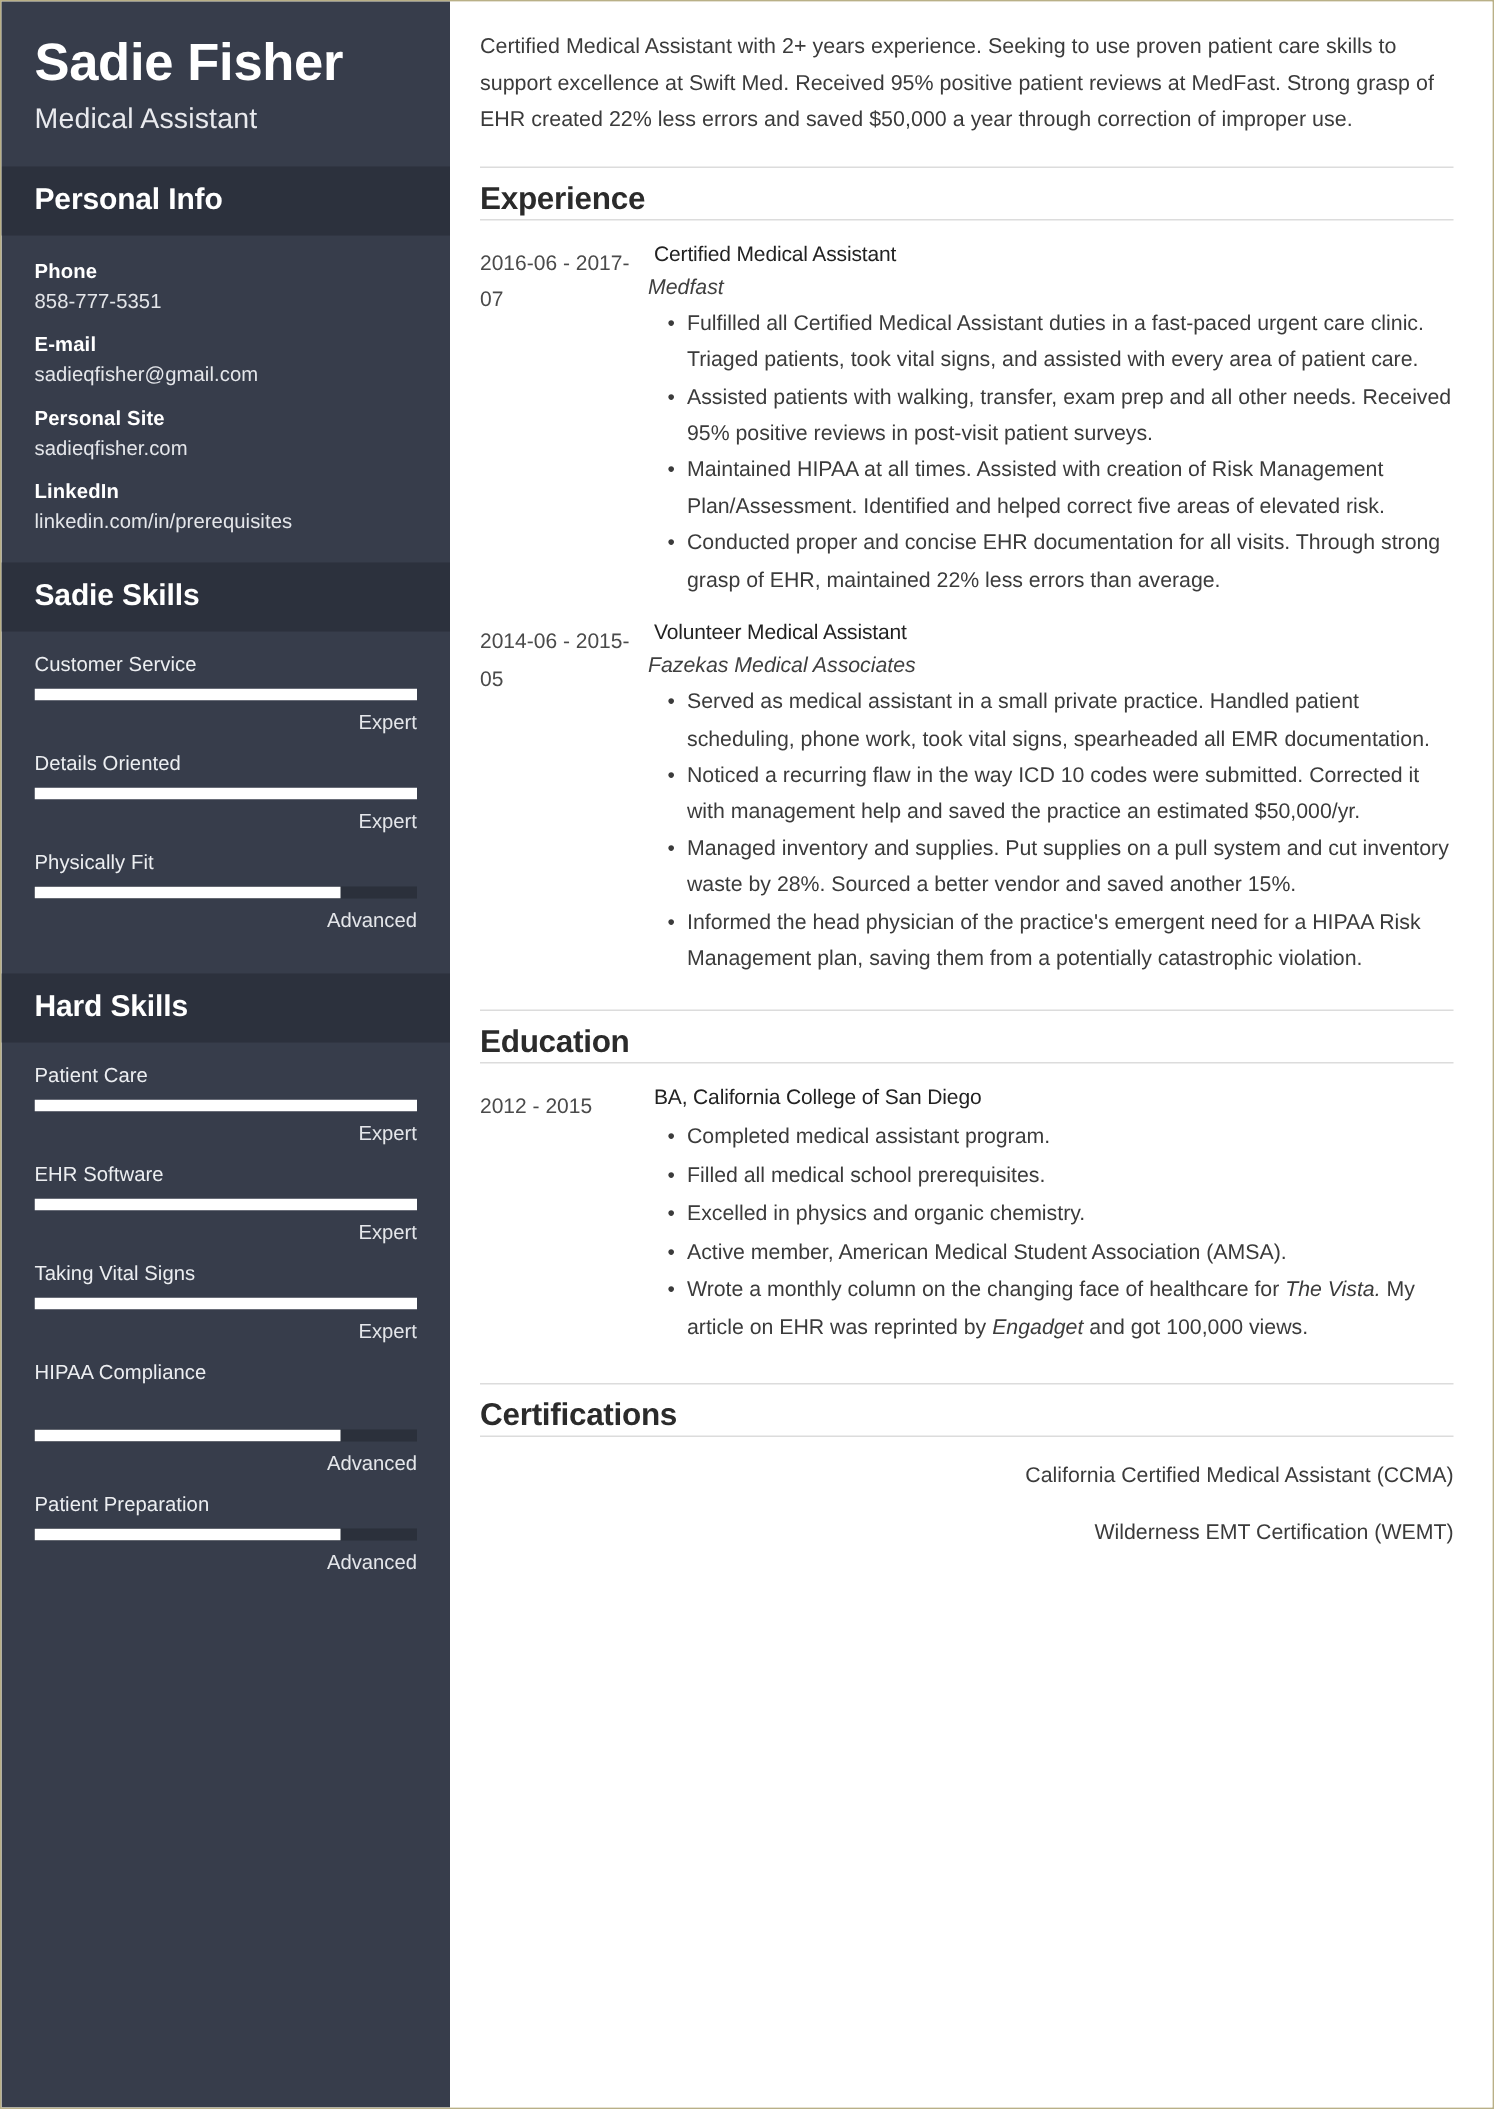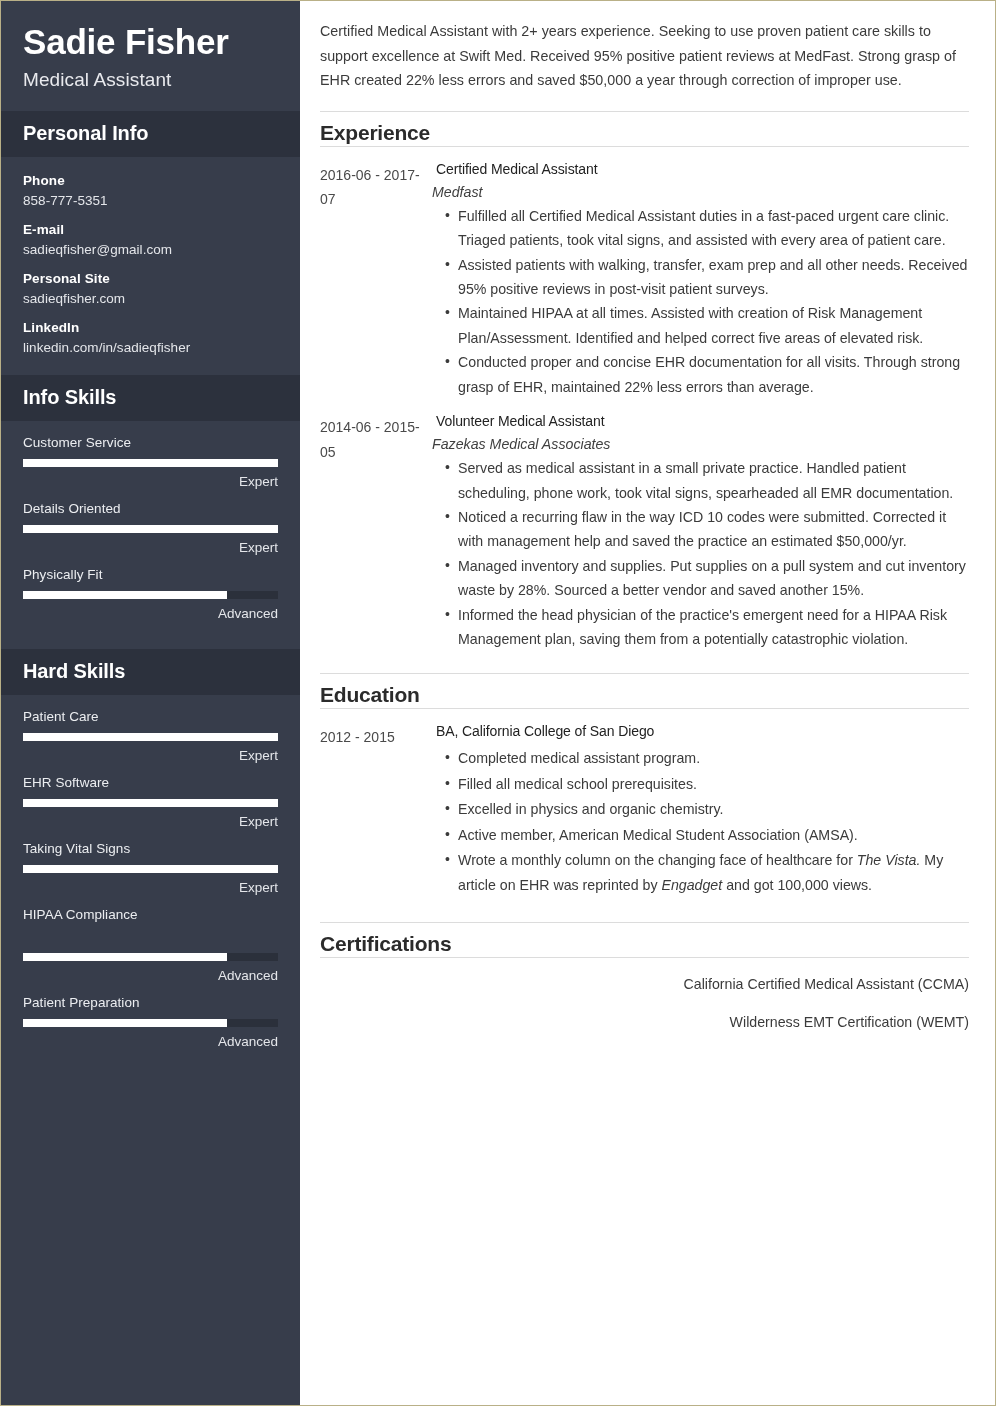--- a/index.html
+++ b/index.html
@@ -221,25 +221,25 @@
       <div class="contact-item">
         <div class="contact-label">E-mail</div>
         <div class="contact-value">sadieqfisher@gmail.com</div>
       </div>
       <div class="contact-item">
         <div class="contact-label">Personal Site</div>
         <div class="contact-value">sadieqfisher.com</div>
       </div>
       <div class="contact-item">
         <div class="contact-label">LinkedIn</div>
-        <div class="contact-value">linkedin.com/in/sadieqfisher</div>
+        <div class="contact-value">linkedin.com/in/prerequisites</div>
       </div>
     </div>
 
-    <div class="sb-section-head">Info Skills</div>
+    <div class="sb-section-head">Sadie Skills</div>
     <div class="skills-body">
       <div class="skill">
         <div class="skill-name">Customer Service</div>
         <div class="skill-bar">
           <div class="skill-bar-fill" style="width: 100%;"></div>
         </div>
         <div class="skill-level">Expert</div>
       </div>
       <div class="skill">
         <div class="skill-name">Details Oriented</div>

